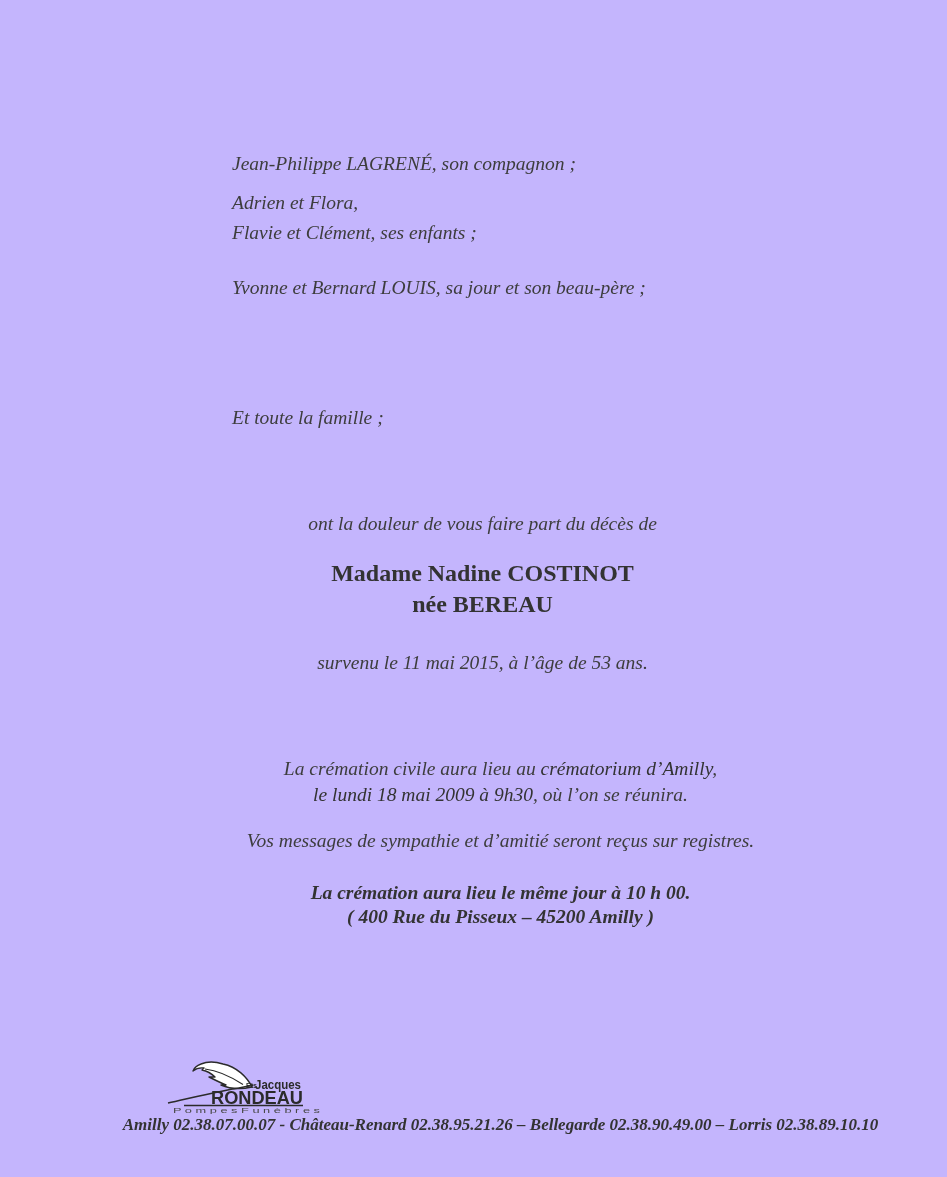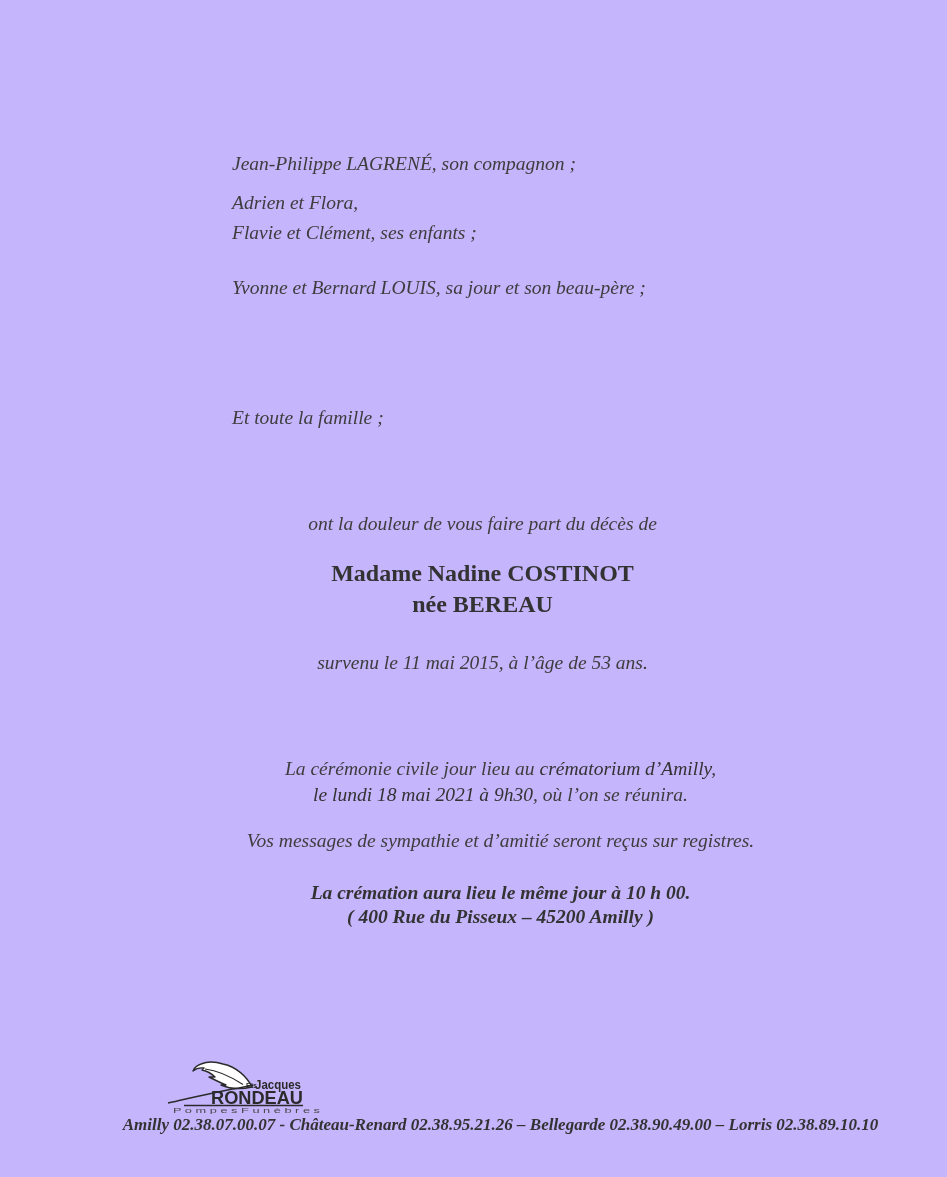--- a/index.html
+++ b/index.html
@@ -73,22 +73,22 @@
   <div class="line family fl-1">Adrien et Flora,</div>
   <div class="line family fl-2">Flavie et Clément, ses enfants ;</div>
   <div class="line family fl-3">Yvonne et Bernard LOUIS, sa jour et son beau-père ;</div>
   <div class="line family fl-5">Et toute la famille ;</div>
 
   <div class="line centerA intro">ont la douleur de vous faire part du décès de</div>
   <div class="line centerA name1">Madame Nadine COSTINOT</div>
   <div class="line centerA name2">née BEREAU</div>
   <div class="line centerA death">survenu le 11 mai 2015, à l’âge de 53 ans.</div>
 
-  <div class="line centerB venue"><span>La cérémonie civile jour lieu au </span><span class="bold-it">crématorium d’Amilly</span><span>,</span></div>
-  <div class="line centerB timeln"><span class="bold-it">le lundi 18 mai 2021 à 9h30</span><span>, où l’on se réunira.</span></div>
+  <div class="line centerB venue"><span>La crémation civile aura lieu au </span><span class="bold-it">crématorium d’Amilly</span><span>,</span></div>
+  <div class="line centerB timeln"><span class="bold-it">le lundi 18 mai 2009 à 9h30</span><span>, où l’on se réunira.</span></div>
   <div class="line centerB messages">Vos messages de sympathie et d’amitié seront reçus sur registres.</div>
   <div class="line centerB cremat">La crémation aura lieu le même jour à 10 h 00.</div>
   <div class="line centerB address">( 400 Rue du Pisseux – 45200 Amilly )</div>
 
   <svg class="logo" viewBox="0 0 170 58" aria-hidden="true">
 
     <g>
       <path d="M 89,31
                C 84,21 74,11 60,8
                C 52,5.5 44,5.5 38,8

